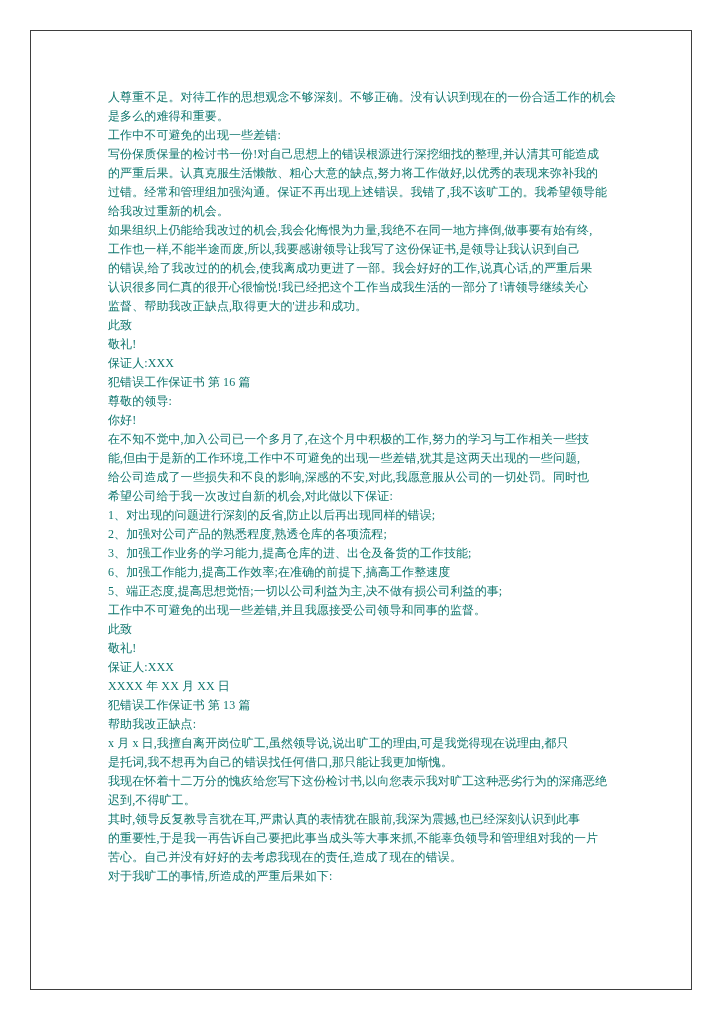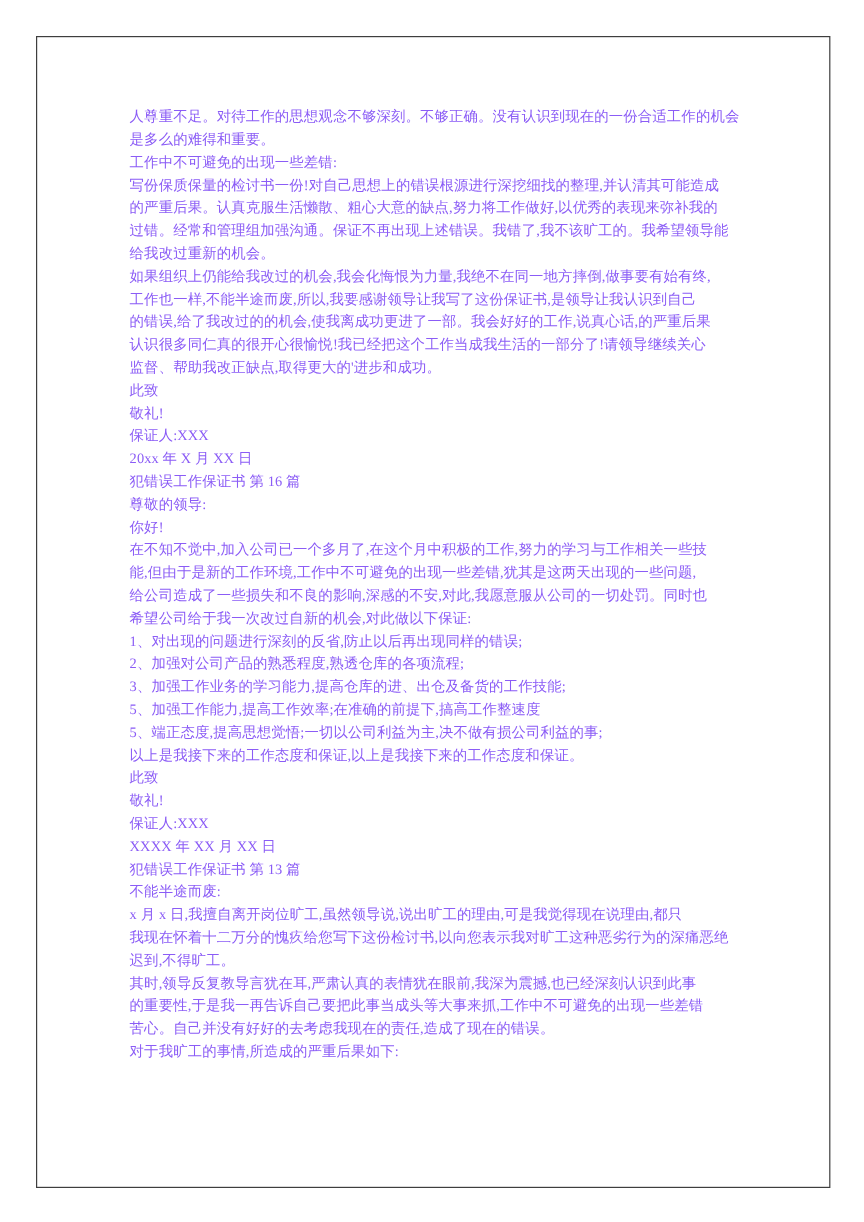--- a/index.html
+++ b/index.html
@@ -22,21 +22,21 @@
     height: 960px;
     box-sizing: border-box;
     border: 1px solid #3e3e3e;
     background: #ffffff;
   }
   .text-block {
     position: absolute;
     left: 77px;
     top: 57px;
     width: 512px;
-    color: #8b5cf6;
+    color: #0f766e;
     font-size: 12px;
     line-height: 19px;
     letter-spacing: 0.1px;
   }
   .text-line {
     height: 19px;
     white-space: pre;
   }
 </style>
 </head>
@@ -52,41 +52,41 @@
       <div class="text-line">过错。经常和管理组加强沟通。保证不再出现上述错误。我错了,我不该旷工的。我希望领导能</div>
       <div class="text-line">给我改过重新的机会。</div>
       <div class="text-line">如果组织上仍能给我改过的机会,我会化悔恨为力量,我绝不在同一地方摔倒,做事要有始有终,</div>
       <div class="text-line">工作也一样,不能半途而废,所以,我要感谢领导让我写了这份保证书,是领导让我认识到自己</div>
       <div class="text-line">的错误,给了我改过的的机会,使我离成功更进了一部。我会好好的工作,说真心话,的严重后果</div>
       <div class="text-line">认识很多同仁真的很开心很愉悦!我已经把这个工作当成我生活的一部分了!请领导继续关心</div>
       <div class="text-line">监督、帮助我改正缺点,取得更大的'进步和成功。</div>
       <div class="text-line">此致</div>
       <div class="text-line">敬礼!</div>
       <div class="text-line">保证人:XXX</div>
-      <div class="text-line">20xx 年 X 月 XX 日</div>
       <div class="text-line">犯错误工作保证书 第 16 篇</div>
       <div class="text-line">尊敬的领导:</div>
       <div class="text-line">你好!</div>
       <div class="text-line">在不知不觉中,加入公司已一个多月了,在这个月中积极的工作,努力的学习与工作相关一些技</div>
       <div class="text-line">能,但由于是新的工作环境,工作中不可避免的出现一些差错,犹其是这两天出现的一些问题,</div>
       <div class="text-line">给公司造成了一些损失和不良的影响,深感的不安,对此,我愿意服从公司的一切处罚。同时也</div>
       <div class="text-line">希望公司给于我一次改过自新的机会,对此做以下保证:</div>
       <div class="text-line">1、对出现的问题进行深刻的反省,防止以后再出现同样的错误;</div>
       <div class="text-line">2、加强对公司产品的熟悉程度,熟透仓库的各项流程;</div>
       <div class="text-line">3、加强工作业务的学习能力,提高仓库的进、出仓及备货的工作技能;</div>
-      <div class="text-line">5、加强工作能力,提高工作效率;在准确的前提下,搞高工作整速度</div>
+      <div class="text-line">6、加强工作能力,提高工作效率;在准确的前提下,搞高工作整速度</div>
       <div class="text-line">5、端正态度,提高思想觉悟;一切以公司利益为主,决不做有损公司利益的事;</div>
-      <div class="text-line">以上是我接下来的工作态度和保证,以上是我接下来的工作态度和保证。</div>
+      <div class="text-line">工作中不可避免的出现一些差错,并且我愿接受公司领导和同事的监督。</div>
       <div class="text-line">此致</div>
       <div class="text-line">敬礼!</div>
       <div class="text-line">保证人:XXX</div>
       <div class="text-line">XXXX 年 XX 月 XX 日</div>
       <div class="text-line">犯错误工作保证书 第 13 篇</div>
-      <div class="text-line">不能半途而废:</div>
+      <div class="text-line">帮助我改正缺点:</div>
       <div class="text-line">x 月 x 日,我擅自离开岗位旷工,虽然领导说,说出旷工的理由,可是我觉得现在说理由,都只</div>
+      <div class="text-line">是托词,我不想再为自己的错误找任何借口,那只能让我更加惭愧。</div>
       <div class="text-line">我现在怀着十二万分的愧疚给您写下这份检讨书,以向您表示我对旷工这种恶劣行为的深痛恶绝</div>
       <div class="text-line">迟到,不得旷工。</div>
       <div class="text-line">其时,领导反复教导言犹在耳,严肃认真的表情犹在眼前,我深为震撼,也已经深刻认识到此事</div>
-      <div class="text-line">的重要性,于是我一再告诉自己要把此事当成头等大事来抓,工作中不可避免的出现一些差错</div>
+      <div class="text-line">的重要性,于是我一再告诉自己要把此事当成头等大事来抓,不能辜负领导和管理组对我的一片</div>
       <div class="text-line">苦心。自己并没有好好的去考虑我现在的责任,造成了现在的错误。</div>
       <div class="text-line">对于我旷工的事情,所造成的严重后果如下:</div>
     </div>
 </div>
 
 </body></html>

